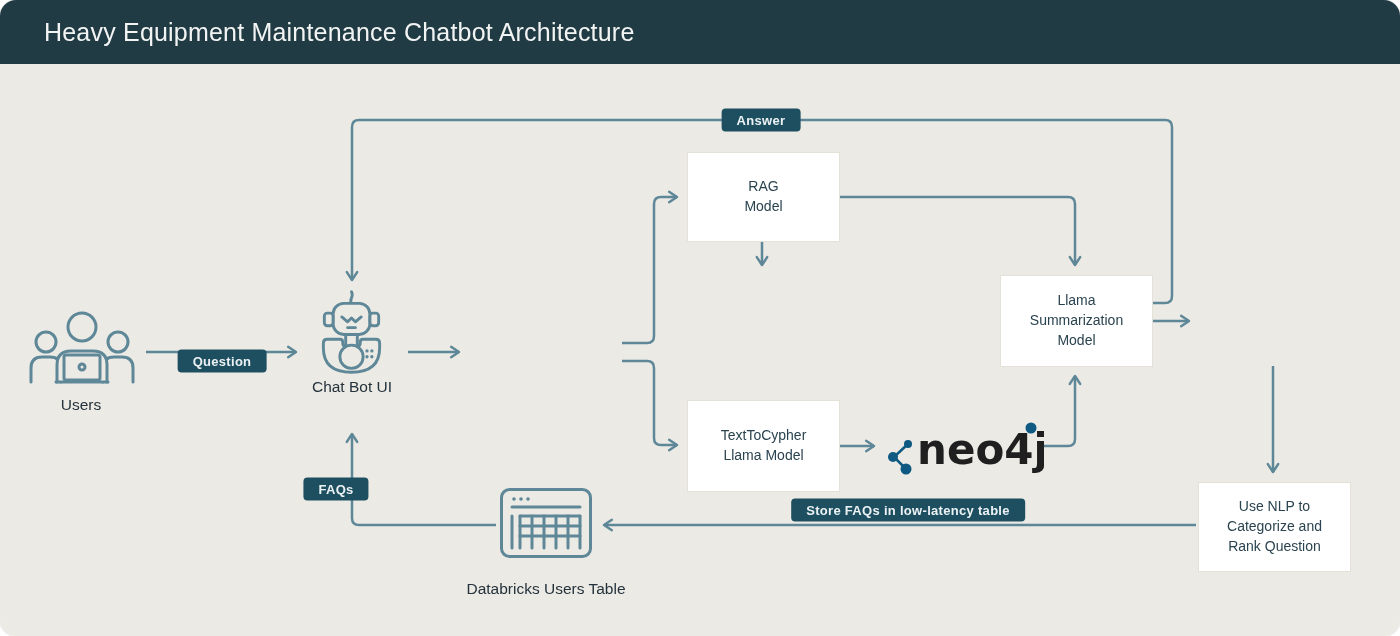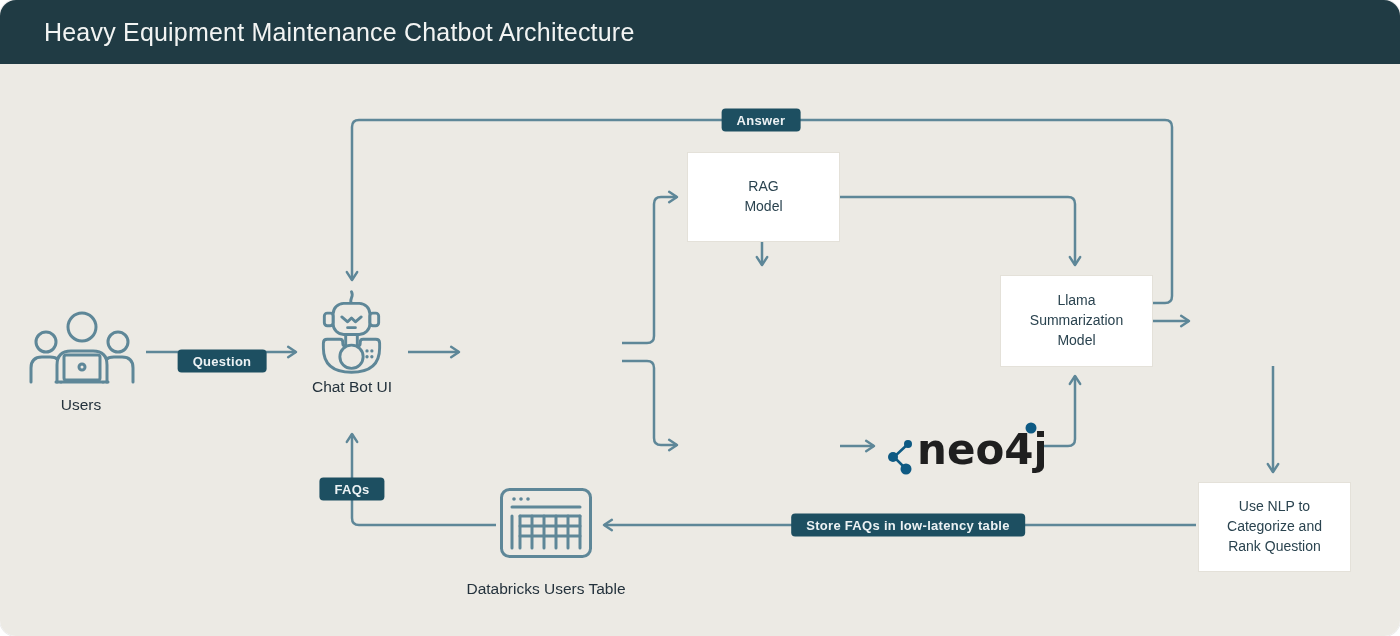--- a/index.html
+++ b/index.html
@@ -93,20 +93,24 @@
       <circle class="icon-dot" cx="71" cy="69" r="1.7"></circle>
       <circle class="icon-dot" cx="66" cy="75" r="1.7"></circle>
       <circle class="icon-dot" cx="71" cy="75" r="1.7"></circle>
     </svg>
     <div class="icon-label" style="left:352px;top:314px">Chat Bot UI</div>
 
     <div class="node" style="left:687px;top:88px;width:151px;height:88px">
       <span>RAG
 Model</span>
     </div>
+    <div class="node" style="left:687px;top:336px;width:151px;height:90px">
+      <span>TextToCypher
+Llama Model</span>
+    </div>
     <div class="node" style="left:1000px;top:211px;width:151px;height:90px">
       <span>Llama
 Summarization
 Model</span>
     </div>
     <div class="node" style="left:1198px;top:418px;width:151px;height:88px">
       <span>Use NLP to
 Categorize and
 Rank Question</span>
     </div>
@@ -127,17 +131,17 @@
       <circle class="icon-dot" cx="30" cy="13" r="1.8"></circle>
       <path class="icon-stroke" d="M14,21 H82"></path>
       <path class="icon-stroke" d="M14,30 V62"></path>
       <path class="icon-stroke" d="M22,30 H82 M22,40 H82 M22,50 H82"></path>
       <path class="icon-stroke" d="M22,30 V62 M34,30 V62 M46,30 V62 M58,30 V62 M70,30 V62 M82,30 V62"></path>
     </svg>
     <div class="icon-label" style="left:546px;top:516px">Databricks Users Table</div>
 
     <div class="pill" style="left:222px;top:297px">Question</div>
     <div class="pill" style="left:761px;top:56px">Answer</div>
-    <div class="pill" style="left:352px;top:425px">FAQs</div>
-    <div class="pill" style="left:908px;top:461px">Store FAQs in low-latency table</div>
+    <div class="pill" style="left:336px;top:425px">FAQs</div>
+    <div class="pill" style="left:908px;top:446px">Store FAQs in low-latency table</div>
 
   </div>
 </div>
 
 </body></html>

